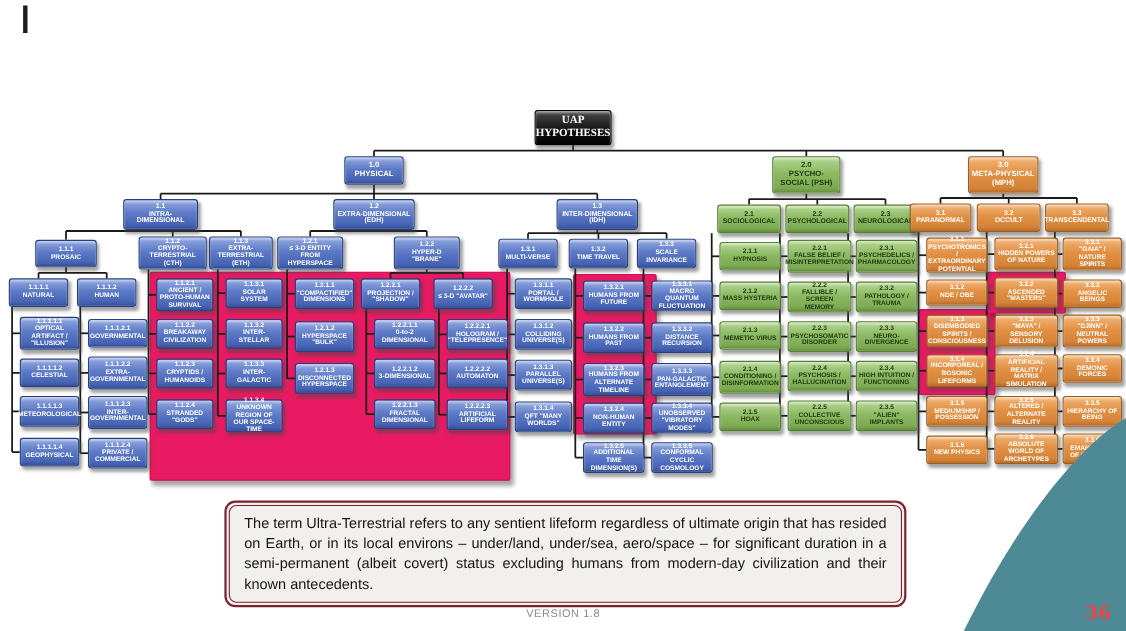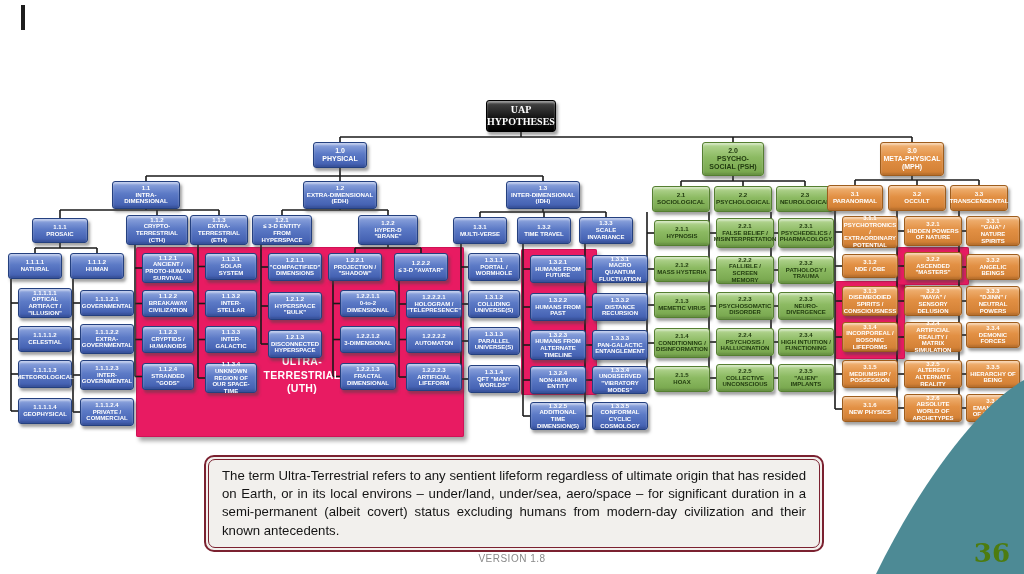--- a/index.html
+++ b/index.html
@@ -26,22 +26,22 @@
   .cat-black{background:linear-gradient(180deg,#4a4a4a 0%,#151515 55%,#000 100%);border:1px solid #000;color:#fff;}
   .uth-label{position:absolute;left:250px;top:355px;width:104px;z-index:3;text-align:center;
              color:#fff;font-weight:700;font-size:10.5px;line-height:1.3;white-space:pre-line;letter-spacing:.3px;}
   .note-box{position:absolute;left:204px;top:455px;width:612px;z-index:4;
             border:2px solid #7b2130;border-radius:10px;padding:2px;background:#f2f0ed;}
   .note-inner{border:1px solid #7b2130;border-radius:7px;padding:7px 13px;background:#f2f0ed;}
   .note-text{font-size:13.2px;line-height:1.38;color:#141414;text-align:justify;}
   .footer-version{position:absolute;left:430px;top:553px;width:164px;text-align:center;
                   font-size:10px;color:#8a8a8a;letter-spacing:.5px;}
   .teal-wedge{position:absolute;left:0;top:0;width:1024px;height:574px;z-index:3;pointer-events:none;}
-  .page-number{position:absolute;right:14px;bottom:6px;z-index:5;color:#4d7c0f;
-               font-family:"DejaVu Serif",serif;font-weight:700;font-size:26px;}
+  .page-number{position:absolute;right:14px;bottom:6px;z-index:5;color:#ef4444;
+               font-family:"DejaVu Serif",serif;font-weight:700;font-size:17px;}
 </style>
 </head>
 <body>
 
 <div class="slide">
   <div class="corner-tick"></div>
 
   <div id="diagram">
     <svg id="connectors" width="1024" height="574">
         <line x1="521" y1="132" x2="521" y2="137" stroke="#1a1a1a" stroke-width="1.6"></line>
@@ -168,23 +168,20 @@
         <line x1="897" y1="374" x2="904" y2="374" stroke="#1a1a1a" stroke-width="1.6"></line>
         <line x1="897" y1="408" x2="904" y2="408" stroke="#1a1a1a" stroke-width="1.6"></line>
         <line x1="959" y1="211" x2="959" y2="408" stroke="#1a1a1a" stroke-width="1.6"></line>
         <line x1="959" y1="231" x2="966" y2="231" stroke="#1a1a1a" stroke-width="1.6"></line>
         <line x1="959" y1="267" x2="966" y2="267" stroke="#1a1a1a" stroke-width="1.6"></line>
         <line x1="959" y1="301" x2="966" y2="301" stroke="#1a1a1a" stroke-width="1.6"></line>
         <line x1="959" y1="335" x2="966" y2="335" stroke="#1a1a1a" stroke-width="1.6"></line>
         <line x1="959" y1="374" x2="966" y2="374" stroke="#1a1a1a" stroke-width="1.6"></line>
         <line x1="959" y1="408" x2="966" y2="408" stroke="#1a1a1a" stroke-width="1.6"></line>
       </svg>
-    <div class="uth-label">ULTRA-
-TERRESTRIAL
-(UTH)</div>
   <div class="pink-block" style="left: 136px; top: 247px; width: 328px; height: 190px;"></div>
       <div class="pink-block" style="left: 521px; top: 249px; width: 76px; height: 146px;"></div>
       <div class="pink-block" style="left: 835px; top: 281px; width: 70px; height: 78px;"></div>
       <div class="pink-block" style="left: 897px; top: 247px; width: 72px; height: 38px;"></div>
       <div class="node cat-black lv0" style="left: 486px; top: 100px; width: 70px; height: 32px;">
         <span class="lbl">UAP HYPOTHESES</span>
       </div>
       <div class="node cat-blue lv1" style="left: 313px; top: 142px; width: 54px; height: 26px;">
         <span class="num">1.0</span>
         <span class="lbl">PHYSICAL</span>

